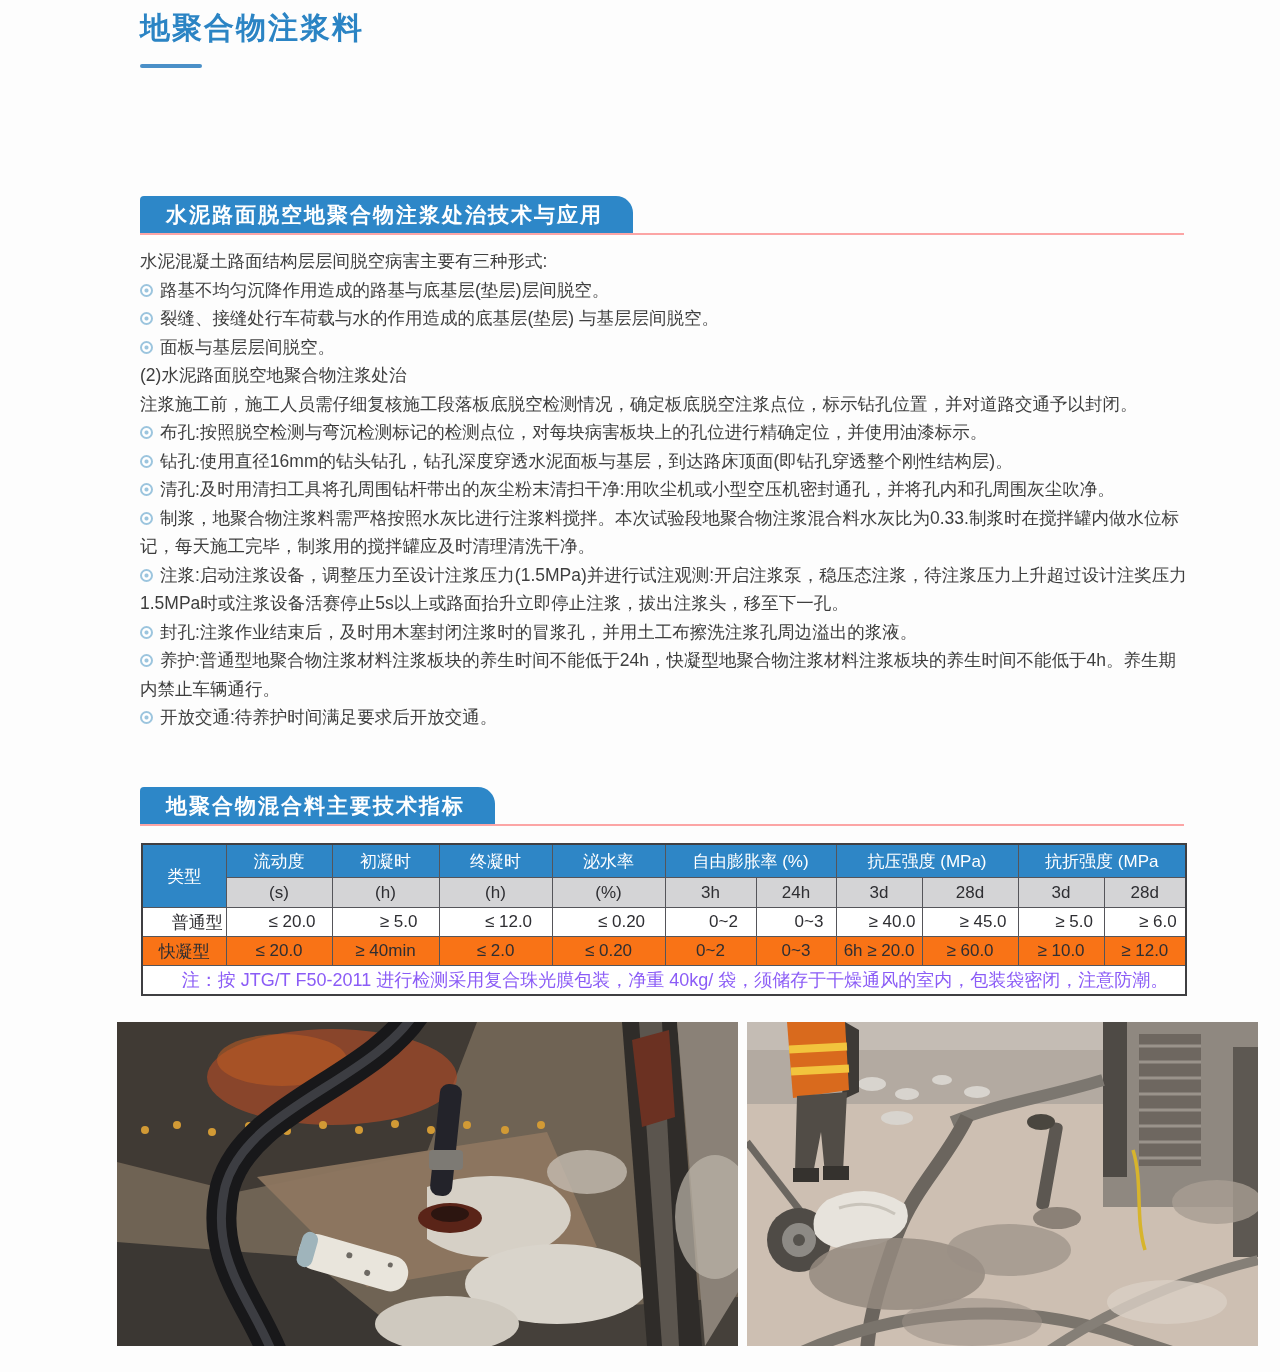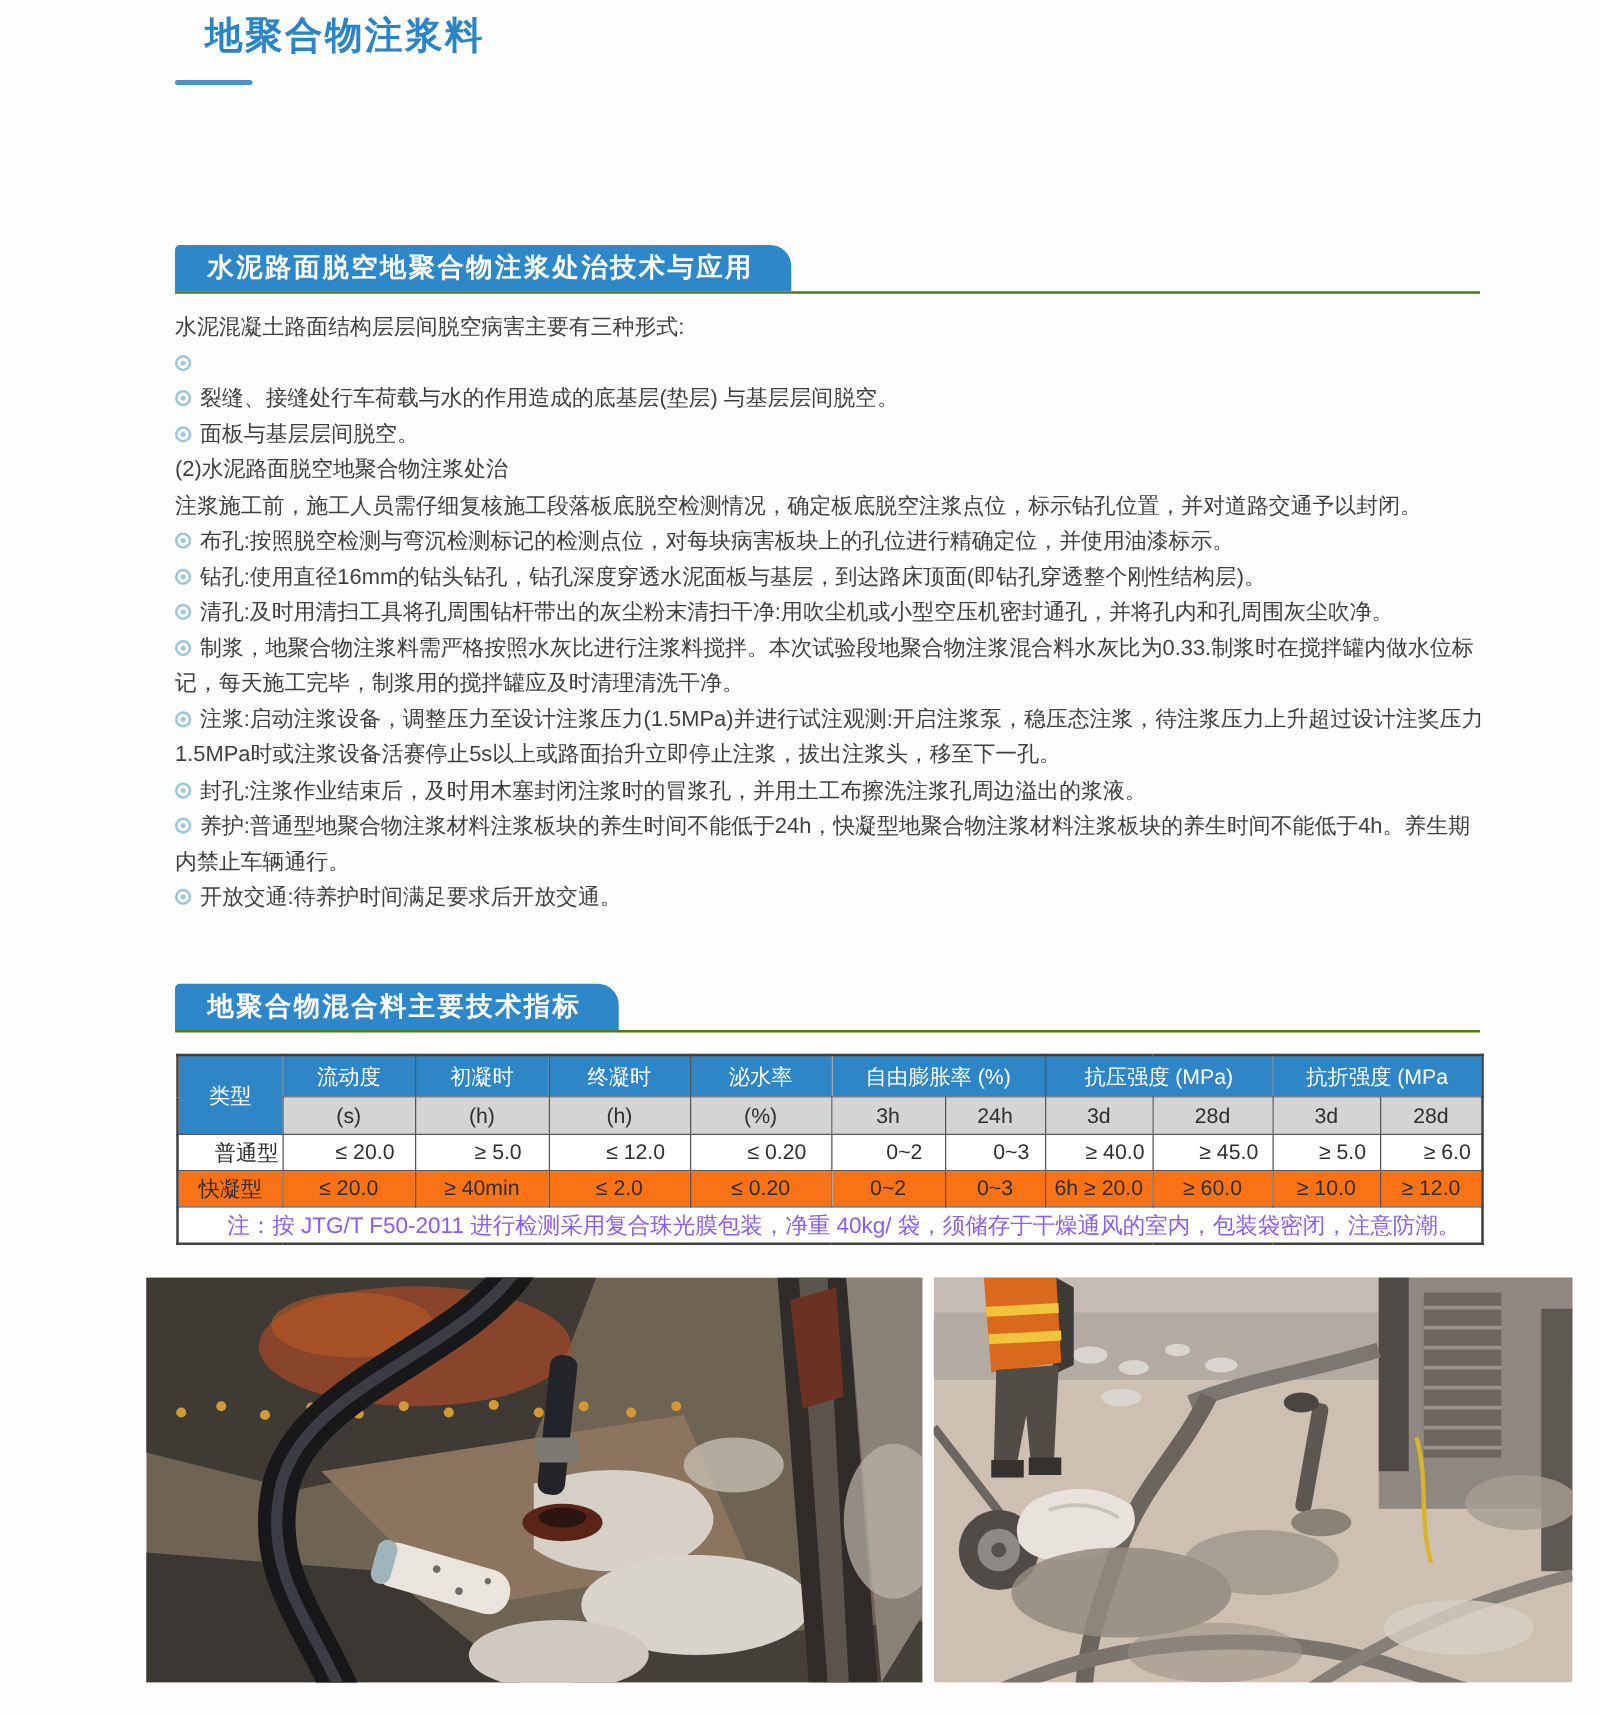--- a/index.html
+++ b/index.html
@@ -3,33 +3,33 @@
 <meta charset="utf-8">
 <style>
   html,body{margin:0;padding:0;background:#ffffff;}
   .page{
     position:relative;width:1280px;height:1372px;background:#fdfdfd;overflow:hidden;
     font-family:"Liberation Sans","DejaVu Sans",sans-serif;color:#3d3d3d;
   }
   
   .page-title{
     position:absolute;left:140px;top:8px;font-size:30px;font-weight:bold;
-    color:#2b84c4;letter-spacing:2px;white-space:nowrap;margin-left:24px;
+    color:#2b84c4;letter-spacing:2px;white-space:nowrap;
   }
   .title-dash{
     position:absolute;left:140px;top:64px;width:62px;height:4px;
     background:#4b90c8;border-radius:2px;
   }
   
   .intro{
     position:absolute;left:140px;top:106px;width:1046px;
     font-size:17.5px;line-height:28px;text-indent:2em;color:#3f3f3f;
   }
   
-  .banner-row{position:absolute;left:140px;width:1044px;border-bottom:2px solid #4d7c0f;font-size:0;}
+  .banner-row{position:absolute;left:140px;width:1044px;border-bottom:2px solid #fca5a5;font-size:0;}
   .banner-row.first{top:196px;}
   .banner-row.second{top:787px;}
   .banner{
     display:inline-block;background:#2d87c8;color:#ffffff;
     font-size:21px;font-weight:bold;letter-spacing:2px;line-height:37px;
     padding:0 30px 0 26px;border-radius:4px 17px 0 0;vertical-align:bottom;
   }
   
   .body-lines{
     position:absolute;left:140px;top:247px;width:1052px;
@@ -67,21 +67,21 @@
   <div class="page-title">地聚合物注浆料</div>
   <div class="title-dash"></div>
 
 
   <div class="banner-row first">
     <span class="banner">水泥路面脱空地聚合物注浆处治技术与应用</span>
   </div>
 
   <div class="body-lines">
     <div class="line"><span>水泥混凝土路面结构层层间脱空病害主要有三种形式:</span></div>
-    <div class="line"><span class="ring"></span></div>
+    <div class="line"><span class="ring"></span><span>路基不均匀沉降作用造成的路基与底基层(垫层)层间脱空。</span></div>
     <div class="line"><span class="ring"></span><span>裂缝、接缝处行车荷载与水的作用造成的底基层(垫层) 与基层层间脱空。</span></div>
     <div class="line"><span class="ring"></span><span>面板与基层层间脱空。</span></div>
     <div class="line"><span>(2)水泥路面脱空地聚合物注浆处治</span></div>
     <div class="line"><span>注浆施工前，施工人员需仔细复核施工段落板底脱空检测情况，确定板底脱空注浆点位，标示钻孔位置，并对道路交通予以封闭。</span></div>
     <div class="line"><span class="ring"></span><span>布孔:按照脱空检测与弯沉检测标记的检测点位，对每块病害板块上的孔位进行精确定位，并使用油漆标示。</span></div>
     <div class="line"><span class="ring"></span><span>钻孔:使用直径16mm的钻头钻孔，钻孔深度穿透水泥面板与基层，到达路床顶面(即钻孔穿透整个刚性结构层)。</span></div>
     <div class="line"><span class="ring"></span><span>清孔:及时用清扫工具将孔周围钻杆带出的灰尘粉末清扫干净:用吹尘机或小型空压机密封通孔，并将孔内和孔周围灰尘吹净。</span></div>
     <div class="line"><span class="ring"></span><span>制浆，地聚合物注浆料需严格按照水灰比进行注浆料搅拌。本次试验段地聚合物注浆混合料水灰比为0.33.制浆时在搅拌罐内做水位标记，每天施工完毕，制浆用的搅拌罐应及时清理清洗干净。</span></div>
     <div class="line"><span class="ring"></span><span>注浆:启动注浆设备，调整压力至设计注浆压力(1.5MPa)并进行试注观测:开启注浆泵，稳压态注浆，待注浆压力上升超过设计注奖压力1.5MPa时或注浆设备活赛停止5s以上或路面抬升立即停止注浆，拔出注浆头，移至下一孔。</span></div>
     <div class="line"><span class="ring"></span><span>封孔:注浆作业结束后，及时用木塞封闭注浆时的冒浆孔，并用土工布擦洗注浆孔周边溢出的浆液。</span></div>

